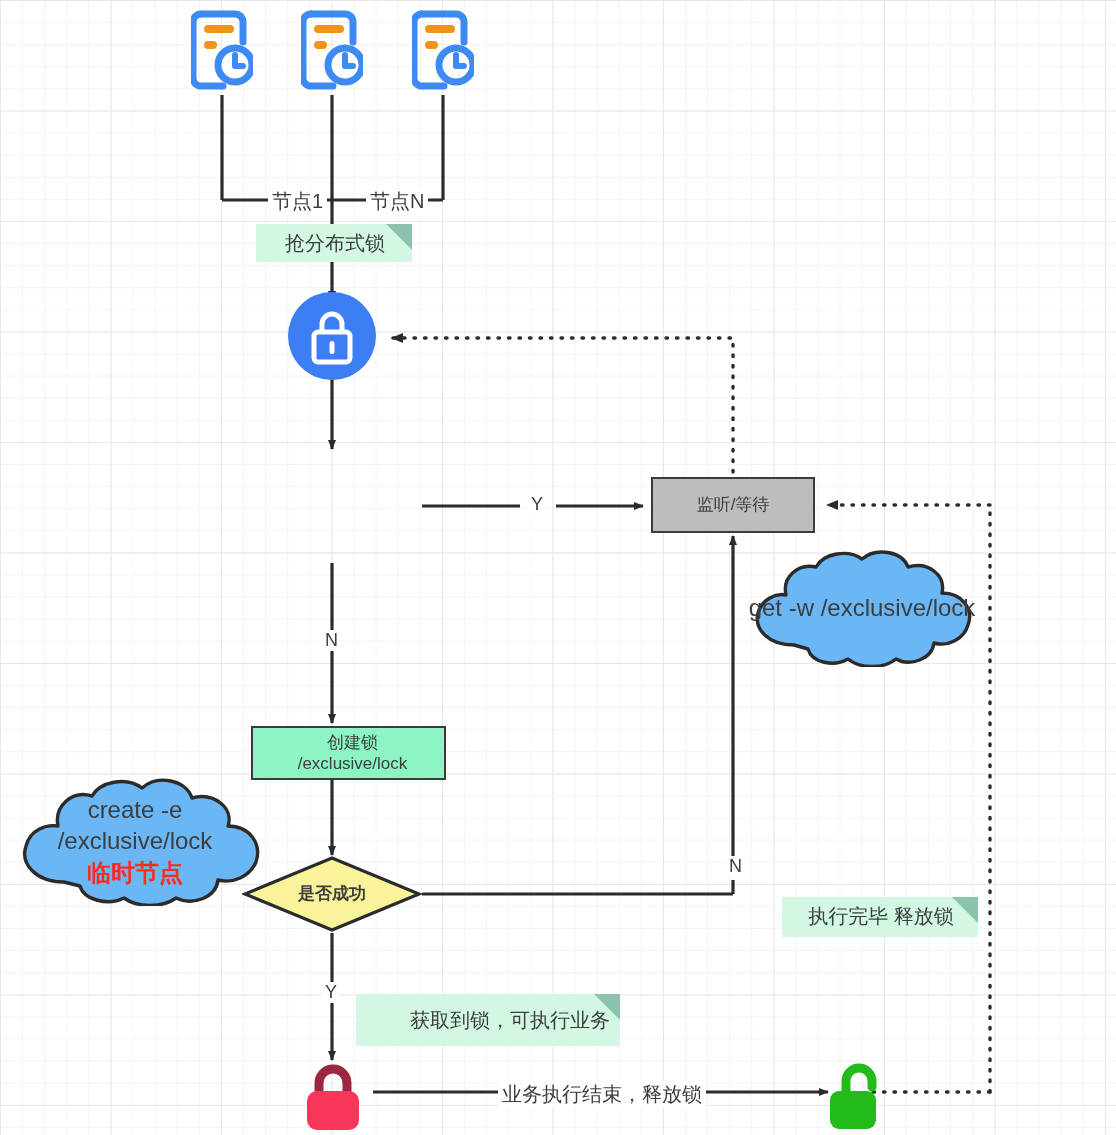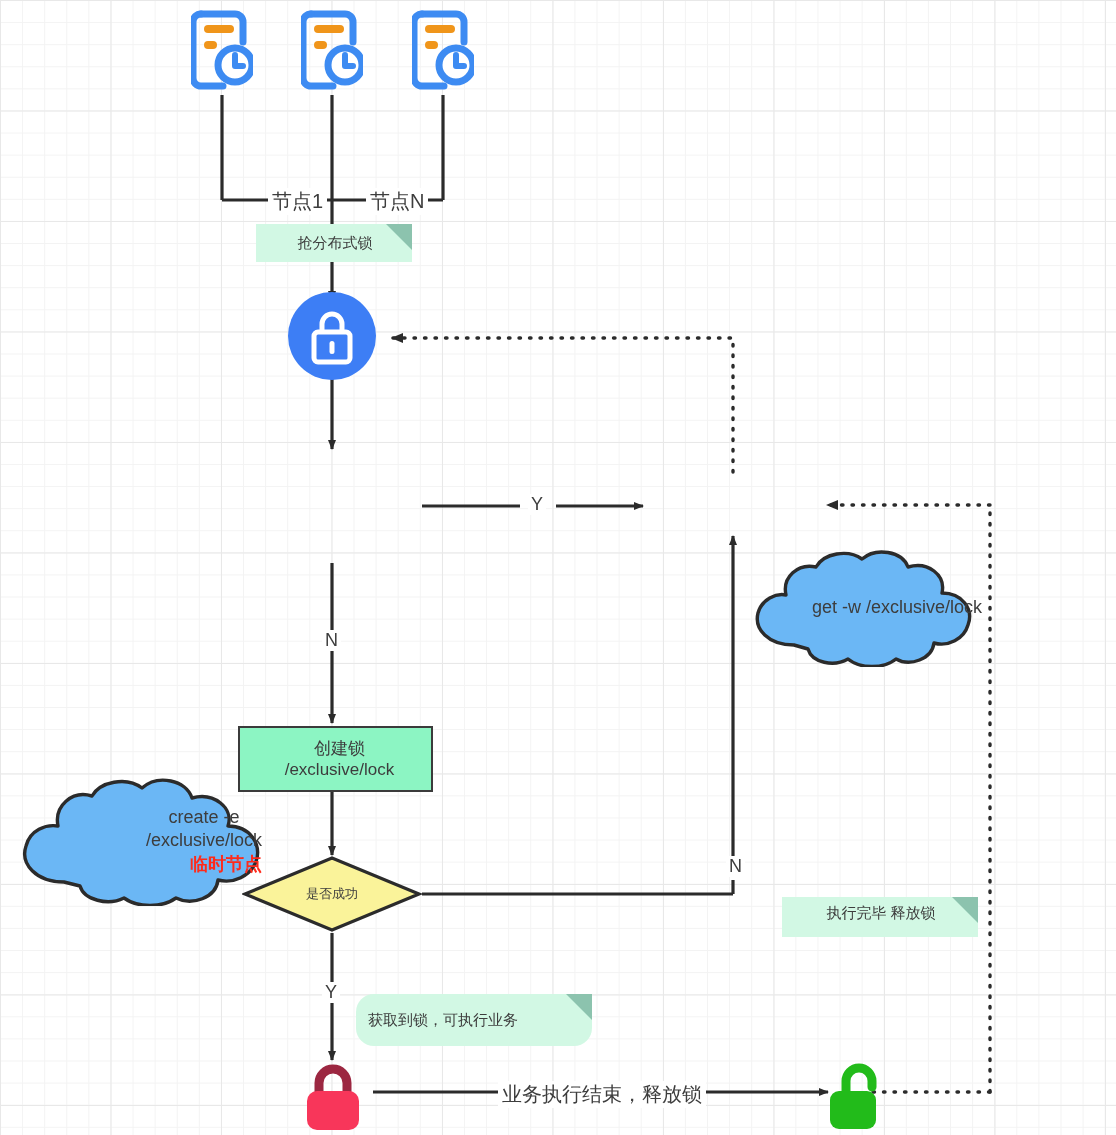--- a/index.html
+++ b/index.html
@@ -39,21 +39,21 @@
     color: #333333;
   }
 
   
   .server-icon { position: absolute; width: 62px; height: 84px; }
 
   
   .note {
     background: #d2f8e4;
     color: #3d3d3d;
-    font-size: 15px;
+    font-size: 20px;
     padding: 7px 10px 7px 12px;
     text-align: left;
     justify-content: flex-start;
     align-items: flex-start;
     flex-direction: column;
     white-space: pre-line;
   }
   .note .fold {
     position: absolute;
     top: 0; right: 0;
@@ -68,21 +68,21 @@
   .diamond-label {
     position: absolute;
     left: 0; top: 0;
     width: 100%; height: 100%;
     display: flex; align-items: center; justify-content: center;
     text-align: center;
     line-height: 1.25;
     white-space: pre-line;
   }
   .dlabel-red { color: #ff2a1a; font-weight: bold; font-size: 17px; }
-  .dlabel-dark { color: #3d3d3d; font-size: 13px; }
+  .dlabel-dark { color: #3d3d3d; font-size: 17px; font-weight: bold; }
 
   
   .box-gray {
     background: #bdbdbd;
     border: 2px solid #3b3b3b;
     font-size: 17px;
     color: #3d3d3d;
   }
   .box-green {
     background: #8cf5c3;
@@ -93,23 +93,23 @@
   }
 
   
   .cloud-wrap { position: absolute; }
   .cloud-wrap svg { position: absolute; left: 0; top: 0; }
   .cloud-text {
     position: absolute;
     left: 0; top: 0;
     width: 100%; height: 100%;
     display: flex; flex-direction: column;
-    align-items: flex-end; justify-content: center;
+    align-items: center; justify-content: center;
     text-align: center;
-    font-size: 18px;
+    font-size: 24px;
     color: #3d3d3d;
     line-height: 1.3;
     white-space: pre-line;
   }
   .cloud-em { color: #ff2a1a; font-weight: bold; }
 
   
   .edge-label {
     position: absolute;
     font-size: 20px;
@@ -222,36 +222,39 @@
       <path d="M34 40 v-8 a10 10 0 0 1 20 0 v8" fill="none" stroke="#ffffff" stroke-width="5"></path>
       <rect x="41.5" y="49" width="5" height="13" rx="2.5" fill="#ffffff"></rect>
     </svg>
   </div>
 
 
   <div class="edge-label small" style="left:528px; top:494px;">Y</div>
 
   <div class="edge-label small" style="left:322px; top:630px;">N</div>
 
+  <div class="node box-gray" style="left:651px; top:477px; width:164px; height:56px;">
+    <span>监听/等待</span>
+  </div>
 
   <div class="cloud-wrap" style="left:742px; top:549px; width:240px; height:118px;">
     <svg viewBox="0 0 240 118" width="240" height="118">
       <path d="M52 96 C26 96 12 80 16 64 C20 50 34 44 44 46 C40 28 56 14 74 18
                C82 4 106 0 120 10 C134 -2 160 2 166 18 C186 12 204 26 200 44
                C220 44 232 60 226 76 C222 90 206 98 192 94
                C190 110 168 118 154 110 C142 120 118 120 106 110
                C92 118 70 114 66 100 Z" fill="#6bb7f5" stroke="#2b2b2b" stroke-width="3.4" stroke-linejoin="round"></path>
     </svg>
     <div class="cloud-text">
       <span>get -w  /exclusive/lock</span>
     </div>
   </div>
 
 
-  <div class="node box-green" style="left:238px; top:726px; width:195px; height:66px; flex-direction:column;padding-left:8px;">
+  <div class="node box-green" style="left:251px; top:726px; width:195px; height:54px; flex-direction:column;padding-left:8px;">
     <span>创建锁
 /exclusive/lock</span>
   </div>
 
   <div class="cloud-wrap" style="left:8px; top:776px; width:254px; height:130px;">
     <svg viewBox="0 0 254 130" width="254" height="130">
       <path d="M56 106 C28 106 12 88 18 70 C22 54 38 48 50 50 C46 30 64 14 84 20
                C92 6 118 0 134 12 C150 -2 178 4 184 22 C206 16 226 32 220 50
                C242 50 254 68 248 86 C242 100 226 108 210 104
                C208 122 184 130 168 122 C154 132 130 132 116 122
@@ -288,20 +291,20 @@
     </svg>
   </div>
 
   <div style="position:absolute; left:825px; top:1058px; width:66px; height:76px;">
     <svg viewBox="0 0 66 76" width="66" height="76">
       <path d="M21 36 v-13 a13 13 0 0 1 26 0 v6" fill="none" stroke="#22bb1a" stroke-width="9" stroke-linecap="round"></path>
       <rect x="5" y="33" width="46" height="38" rx="9" fill="#22bb1a"></rect>
     </svg>
   </div>
 
-  <div class="node note" style="left:356px; top:994px; width:236px; height:52px; justify-content:flex-start; align-items:center; flex-direction:row;border-radius:18px;">
+  <div class="node note" style="left:356px; top:994px; width:264px; height:52px; justify-content:flex-end; align-items:center; flex-direction:row;">
     <span class="fold"></span>
     <span>获取到锁，可执行业务</span>
   </div>
 
   <div class="edge-label" style="left:498px; top:1081px;">业务执行结束，释放锁</div>
 
 </div>
 
 </body></html>

